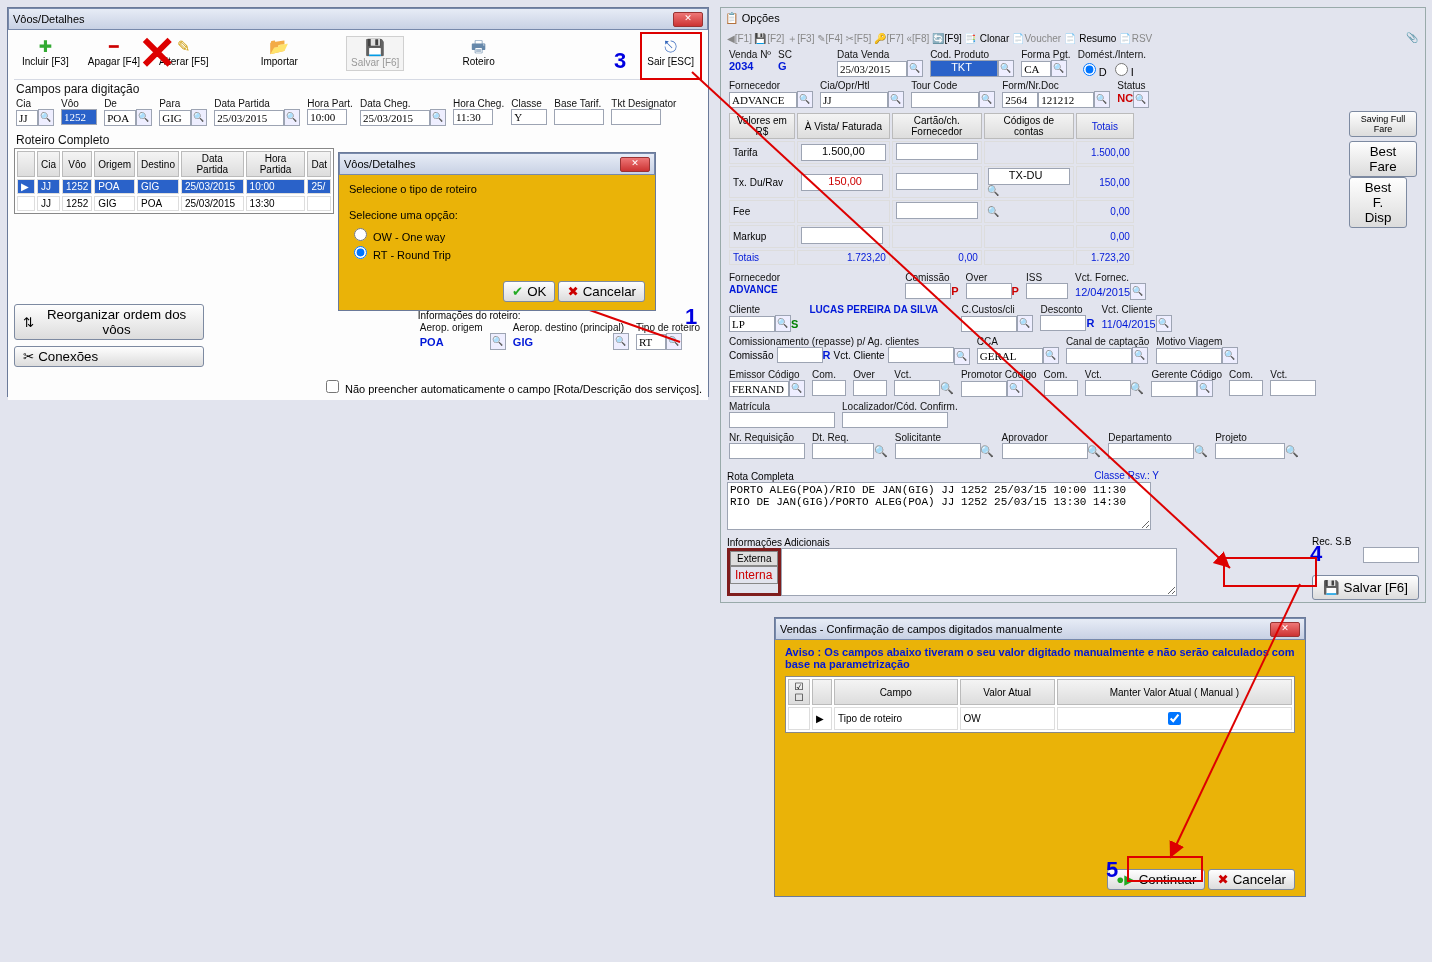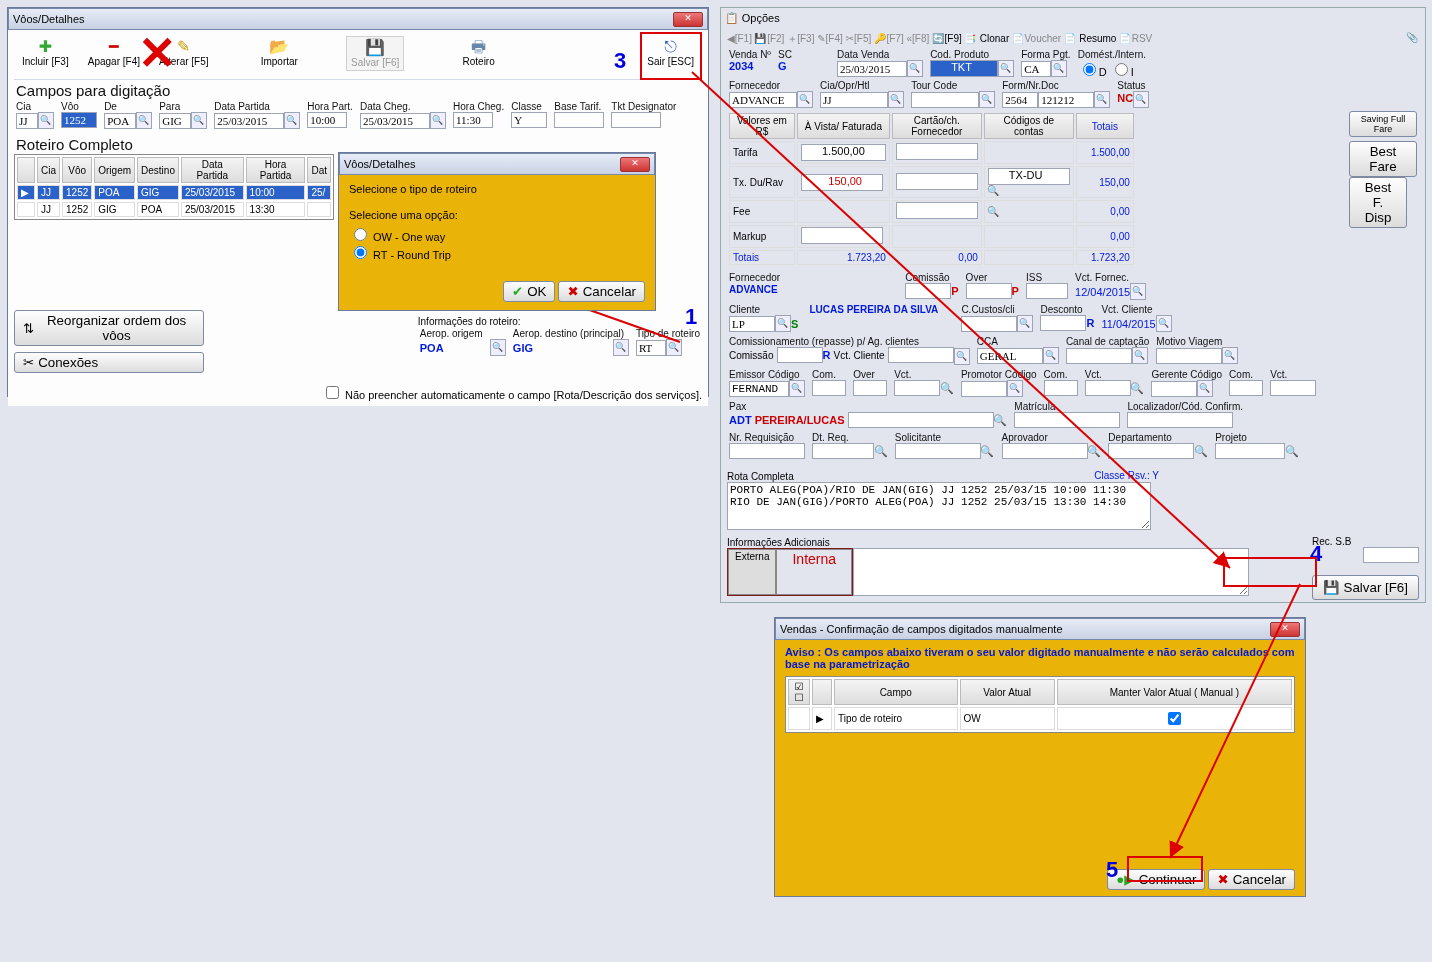--- a/index.html
+++ b/index.html
@@ -12,21 +12,21 @@
 .tbtn .ic{font-size:16px;display:block;height:18px;line-height:18px}
 .fld{display:inline-block;vertical-align:top;margin:1px 2px}
 .fld label{display:block;font-size:10px;color:#111;white-space:nowrap}
 .fld .inp{display:flex;align-items:center}
 .magnifier{width:14px;height:15px;display:inline-block;border:1px solid #9da4b3;background:#eef;text-align:center;font-size:9px;line-height:14px;cursor:pointer}
 .grid{border:1px solid #888;background:#fff;font-size:10px}
 .grid th{background:linear-gradient(#f4f4f4,#ddd);border:1px solid #bbb;padding:1px 3px;font-weight:400}
 .grid td{border:1px solid #ddd;padding:1px 3px}
 .grid tr.sel td{background:#2a62c9;color:#fff}
 .btn{background:linear-gradient(#fefefe,#dcdcdc);border:1px solid #7d8aa1;border-radius:3px;padding:2px 8px;cursor:pointer;display:inline-flex;align-items:center;gap:4px}
-.groupbox-label{font-size:15px;color:#111;margin:2px 0 1px 2px}
+.groupbox-label{font-size:12px;color:#111;margin:2px 0 1px 2px}
 .red-x{position:absolute;font-size:46px;color:#d00;font-weight:bold;pointer-events:none}
 .callout{position:absolute;font:bold 22px Arial;color:#0000e0}
 .redbox{position:absolute;border:2px solid #d00;pointer-events:none}
 .arrow-line{position:absolute;pointer-events:none}
 .val{border:1px solid #9da4b3;background:#fff;padding:0 20px;height:15px;display:inline-block;min-width:40px;font-size:11px;text-align:right}
 .valB{color:#0018d8}
 .valG{color:#008000}
 .valR{color:#c00}
 .sectionlbl{font-size:10px;color:#000}
 textarea{font:11px "Courier New"}
@@ -335,41 +335,40 @@
             <input style="width: 60px;">
             <span class="magnifier">🔍</span>
           </span></span>
    <span class="fld"><label>Motivo Viagem</label><span class="inp">
             <input style="width: 60px;">
             <span class="magnifier">🔍</span>
           </span></span>
   </div>
   <div style="margin-top:2px">
    <span class="fld"><label>Emissor Código</label><span class="inp">
-            <input style="width: 54px; font-family: Liberation Mono, monospace;" value="FERNAND">
+            <input style="width: 54px;" value="FERNAND">
             <span class="magnifier">🔍</span>
           </span></span>
    <span class="fld"><label>Com.</label><input style="width: 28px;"></span>
    <span class="fld"><label>Over</label><input style="width: 28px;"></span>
    <span class="fld"><label>Vct.</label><input style="width: 40px;">🔍</span>
    <span class="fld"><label>Promotor Código</label><span class="inp">
             <input style="width: 40px;">
             <span class="magnifier">🔍</span>
           </span></span>
    <span class="fld"><label>Com.</label><input style="width: 28px;"></span>
    <span class="fld"><label>Vct.</label><input style="width: 40px;">🔍</span>
    <span class="fld"><label>Gerente Código</label><span class="inp">
             <input style="width: 40px;">
             <span class="magnifier">🔍</span>
           </span></span>
    <span class="fld"><label>Com.</label><input style="width: 28px;"></span>
    <span class="fld"><label>Vct.</label><input style="width: 40px;"></span>
   </div>
   <div style="margin-top:2px">
-   <span class="fld"><label>Pax</label><span><b class="valB">ADT</b> <b class="valR">PEREIRA/LUCAS</b> <input style="width: 140px;">🔍</span></span>
    <span class="fld"><label>Matrícula</label><input style="width: 100px;"></span>
    <span class="fld"><label>Localizador/Cód. Confirm.</label><input style="width: 100px;"></span>
   </div>
   <div style="margin-top:2px">
    <span class="fld"><label>Nr. Requisição</label><input style="width: 70px;"></span>
    <span class="fld"><label>Dt. Req.</label><input style="width: 56px;">🔍</span>
    <span class="fld"><label>Solicitante</label><input style="width: 80px;">🔍</span>
    <span class="fld"><label>Aprovador</label><input style="width: 80px;">🔍</span>
    <span class="fld"><label>Departamento</label><input style="width: 80px;">🔍</span>
    <span class="fld"><label>Projeto</label><input style="width: 64px;">🔍</span>
@@ -379,23 +378,23 @@
    <span class="sectionlbl">Rota Completa</span>
    <span style="float:right;margin-right:260px;color:#0018d8;font-size:10px">Classe Rsv.: Y</span>
    <textarea style="width: 418px; height: 44px; display: block;">PORTO ALEG(POA)/RIO DE JAN(GIG) JJ 1252 25/03/15 10:00 11:30
 RIO DE JAN(GIG)/PORTO ALEG(POA) JJ 1252 25/03/15 13:30 14:30</textarea>
   </div>
 
   <div style="margin-top:6px;display:flex;align-items:flex-start">
    <div>
     <span class="sectionlbl">Informações Adicionais</span>
     <div style="display:flex">
-     <div style="display:flex;border:1px solid #7f1d1d">
+     <div style="display:flex;flex-direction:column;border:3px solid #7f1d1d">
       <span style="border:1px solid #888;padding:1px 6px;font-size:10px;background:#ddd">Externa</span>
-      <span style="border:1px solid #888;padding:1px 15px;font-size:14px;color:#c00">Interna</span>
+      <span style="border:1px solid #888;padding:1px 4px;font-size:12px;color:#c00">Interna</span>
      </div>
      <textarea style="width: 390px; height: 44px;"></textarea>
     </div>
    </div>
    <div style="margin-left:auto;text-align:right">
     <div class="sectionlbl" style="text-align:left">Rec. S.B</div>
     <input style="width: 50px;"><br><br>
     <button class="btn" style="padding:4px 10px">
             <span style="color:#36c">💾</span> 
             <span>Salvar [F6]</span>

